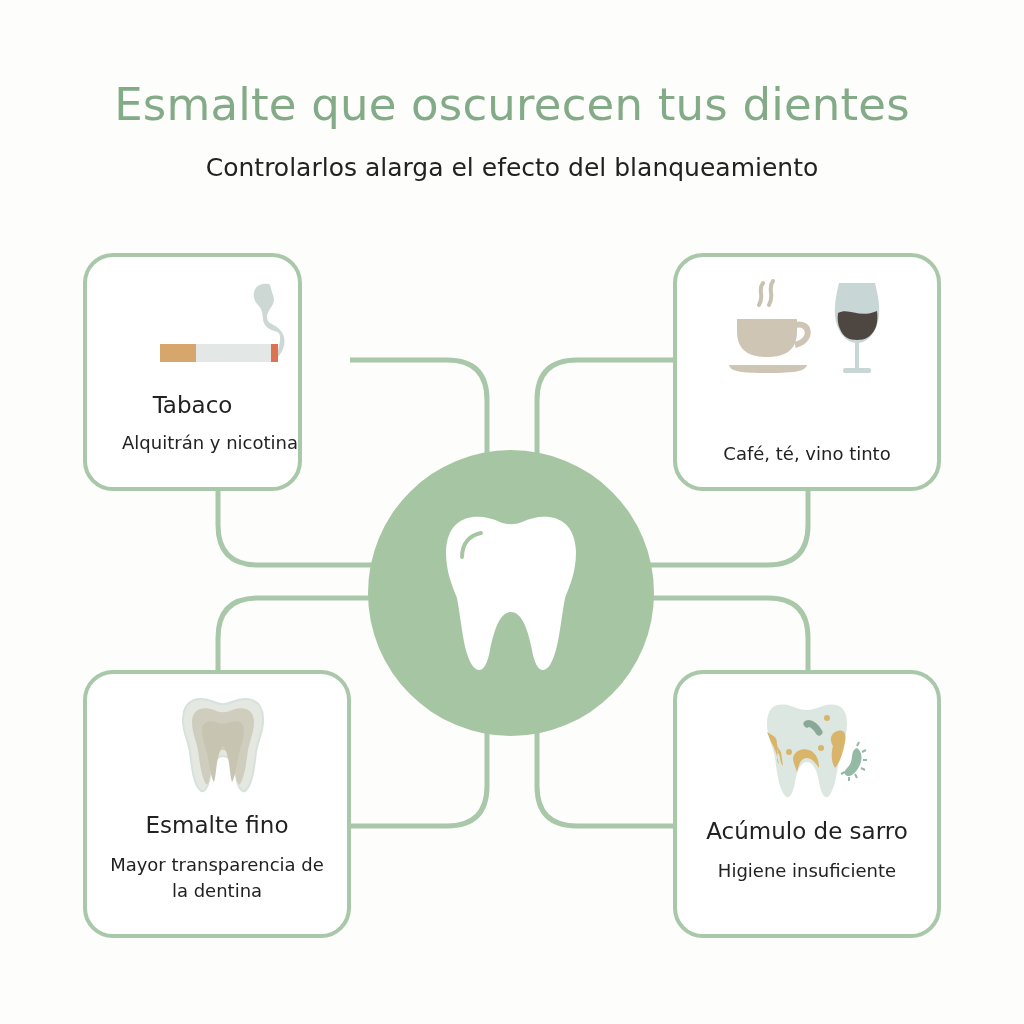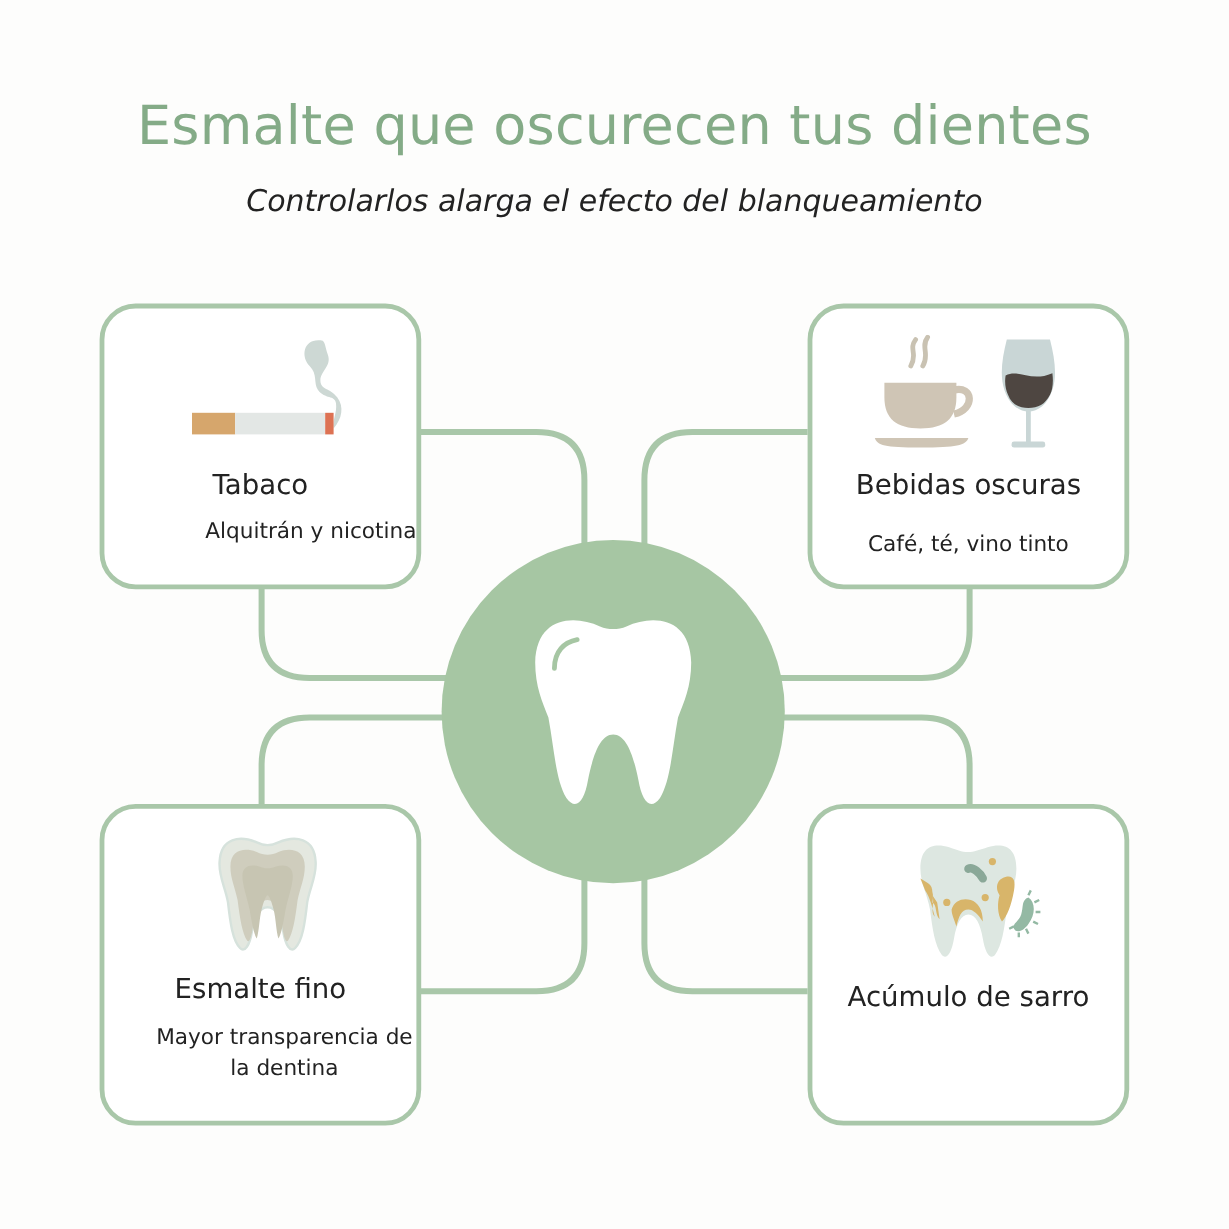--- a/index.html
+++ b/index.html
@@ -1,18 +1,18 @@
 <!DOCTYPE html>
 <html><head>
 <meta charset="utf-8">
 <style>
   html, body { margin:0; padding:0; }
   body { width:1024px; height:1024px; background:#fdfdfc; position:relative; overflow:hidden; font-family:"DejaVu Sans", sans-serif; }
   .title { position:absolute; left:0; top:78px; width:1024px; text-align:center; font-size:45px; color:#84ab87; letter-spacing:0.2px; }
-  .subtitle { position:absolute; left:0; top:153px; width:1024px; text-align:center; font-size:25px; color:#222;font-style:italic; }
+  .subtitle { position:absolute; left:0; top:153px; width:1024px; text-align:center; font-size:25px; color:#222; }
   svg.connectors { position:absolute; left:0; top:0; }
   .card { position:absolute; box-sizing:border-box; border:4px solid #a9c7a9; border-radius:30px; background:#fff; }
   .card .heading { position:absolute; left:0; width:100%; text-align:center; font-size:23px; color:#222; }
   .card .desc { position:absolute; left:0; width:100%; text-align:center; font-size:18px; color:#222; line-height:26px; }
   .card svg { position:absolute; }
 </style>
 </head>
 <body>
 
 <div class="title">Esmalte que oscurecen tus dientes</div>
@@ -34,21 +34,21 @@
     <path d="M808,670 V638 Q808,598 768,598 H640"></path>
     <path d="M673,826 H577 Q537,826 537,786 V725"></path>
   </g>
   <circle cx="511" cy="593" r="143" fill="#a6c6a3"></circle>
   <g>
     <path d="M500,522 C478,512 447,514 446,552 C446,572 452,585 457,598 C462,625 463,650 472,665 C480,676 487,668 490,650 C494,630 500,612 511,612 C522,612 528,630 532,650 C535,668 542,676 550,665 C559,650 560,625 565,598 C570,585 576,572 576,552 C575,514 544,512 522,522 C515,525 507,525 500,522 Z" fill="#ffffff"></path>
     <path d="M462,557 C462,543 470,535 481,533" fill="none" stroke="#a6c6a3" stroke-width="4" stroke-linecap="round"></path>
   </g>
 </svg>
 
-<div class="card" style="left:83px; top:253px; width:268px; height:238px;">
+<div class="card" style="left:83px; top:253px; width:219px; height:238px;">
   <svg width="140" height="90" viewBox="0 0 140 90" style="left:70px; top:22px;">
     <path d="M112,5 C96,2 93,18 101,26 C108,33 104,40 108,46 C114,54 122,50 123,57 C124,65 120,70 121,78 C128,70 130,60 124,52 C118,44 110,46 110,38 C110,30 120,26 116,16 C114,10 114,7 112,5 Z" fill="#cdd8d4"></path>
     <rect x="3" y="65" width="36" height="18" fill="#d6a66c"></rect>
     <rect x="39" y="65" width="75" height="18" fill="#e3e7e5"></rect>
     <rect x="114" y="65" width="7" height="18" fill="#dd7253"></rect>
   </svg>
   <div class="heading" style="top:135px;">Tabaco</div>
   <div class="desc" style="top:173px;text-align:right;">Alquitrán y nicotina</div>
 </div>
 
@@ -60,43 +60,43 @@
       <path d="M70,46 C86,42 88,62 70,66" fill="none" stroke="#cfc5b5" stroke-width="6"></path>
       <path d="M4,86 H82 C80,92 72,94 42,94 C12,94 6,92 4,86 Z" fill="#cfc5b5"></path>
     </g>
     <g>
       <path d="M114,4 H150 C154,20 156,34 152,46 C148,58 140,64 132,64 C124,64 116,58 112,46 C108,34 110,20 114,4 Z" fill="#c9d6d6"></path>
       <path d="M113,34 C124,28 134,40 152,32 C153,40 152,46 150,50 C146,58 140,61 132,61 C124,61 118,58 115,50 C113,46 112,40 113,34 Z" fill="#4e4641"></path>
       <rect x="130" y="62" width="4" height="28" fill="#c9d6d6"></rect>
       <rect x="118" y="89" width="28" height="5" rx="2" fill="#c9d6d6"></rect>
     </g>
   </svg>
-  <div class="heading" style="top:135px;">Bebidas oscuras</div>
   <div class="desc" style="top:173px;margin-top:11px;">Café, té, vino tinto</div>
 </div>
 
 <div class="card" style="left:83px; top:670px; width:268px; height:268px;">
   <svg width="86" height="98" viewBox="0 0 86 98" style="left:93px; top:22px;">
     <path d="M34,6 C20,0 4,2 3,22 C2,34 8,44 10,56 C12,74 14,88 20,94 C24,98 28,92 30,80 C32,68 36,60 43,60 C50,60 54,68 56,80 C58,92 62,98 66,94 C72,88 74,74 76,56 C78,44 84,34 83,22 C82,2 66,0 52,6 C46,9 40,9 34,6 Z" fill="#e4e8e0" stroke="#d6e2dc" stroke-width="2"></path>
     <path d="M34,14 C24,10 12,12 12,26 C12,36 16,44 18,54 C20,70 22,82 26,88 C28,90 30,84 31,74 C33,62 37,54 43,54 C49,54 53,62 55,74 C56,84 58,90 60,88 C64,82 66,70 68,54 C70,44 74,36 74,26 C74,12 62,10 52,14 C46,17 40,17 34,14 Z" fill="#cfcdbd"></path>
     <path d="M36,26 C28,24 22,26 22,34 C22,42 26,52 28,62 C30,74 32,84 34,86 C36,80 36,70 38,62 C40,54 42,50 43,50 C44,50 46,54 48,62 C50,70 50,80 52,86 C54,84 56,74 58,62 C60,52 64,42 64,34 C64,26 58,24 50,26 C46,28 40,28 36,26 Z" fill="#c7c5b2"></path>
   </svg>
   <div class="heading" style="top:138px;text-align:center;">Esmalte fino</div>
-  <div class="desc" style="top:178px; padding:0 18px; box-sizing:border-box;margin-left:20px;">Mayor transparencia de la dentina</div>
+  <div class="desc" style="top:178px; padding:0 18px; box-sizing:border-box;">Mayor transparencia de la dentina</div>
 </div>
 
 <div class="card" style="left:673px; top:670px; width:268px; height:268px;">
   <svg width="110" height="100" viewBox="0 0 110 100" style="left:88px; top:28px;">
     <path d="M26,4 C12,0 2,4 2,22 C2,34 8,44 10,56 C12,72 14,86 20,94 C24,98 28,92 30,80 C32,68 36,60 42,60 C48,60 52,68 54,80 C56,92 60,98 64,94 C70,86 72,72 74,56 C76,44 82,34 82,22 C82,4 72,0 58,4 C52,6 46,8 42,8 C36,8 32,6 26,4 Z" fill="#dde7e1"></path>
     <path d="M2,30 C8,34 12,34 12,42 C14,52 10,58 14,62 C12,54 10,46 6,40 Z M4,32 C10,36 14,40 12,50 C16,52 14,60 18,64 L16,50 Z" fill="#d8b56a"></path>
     <path d="M70,30 C78,26 82,30 80,40 C78,52 74,62 70,66 C66,60 66,50 68,44 C64,38 66,32 70,30 Z" fill="#d8b56a"></path>
     <path d="M28,56 C30,48 38,46 44,48 C50,50 54,56 54,66 C50,60 46,56 42,56 C36,56 34,62 32,70 C30,64 28,60 28,56 Z" fill="#d8b56a"></path>
     <circle cx="24" cy="50" r="3" fill="#d8b56a"></circle>
     <circle cx="56" cy="46" r="3" fill="#d8b56a"></circle>
     <circle cx="62" cy="16" r="3" fill="#d8b56a"></circle>
     <path d="M42,22 C46,20 52,26 54,30" fill="none" stroke="#8aa898" stroke-width="7" stroke-linecap="round"></path>
     <g>
       <path d="M92,46 C98,50 98,60 92,68 C88,74 82,76 80,72 C78,68 84,66 86,60 C88,54 86,48 92,46 Z" fill="#94b9a4"></path>
       <path d="M92,44 l2,-4 M97,50 l4,-2 M98,58 l4,0 M96,66 l4,2 M90,72 l2,4 M84,75 l0,4 M80,70 l-4,2" stroke="#94b9a4" stroke-width="2"></path>
     </g>
   </svg>
   <div class="heading" style="top:144px;">Acúmulo de sarro</div>
+  <div class="desc" style="top:184px;">Higiene insuficiente</div>
 </div>
 
 </body></html>

